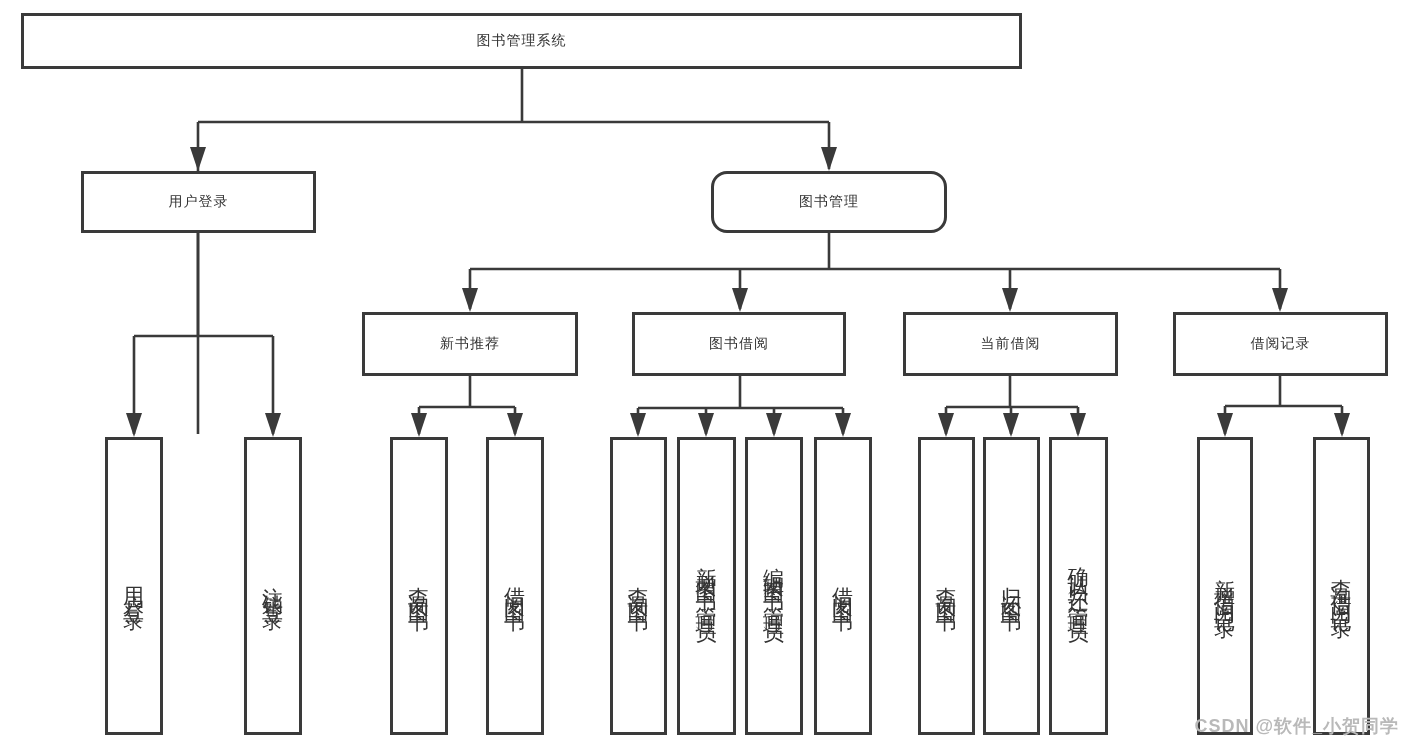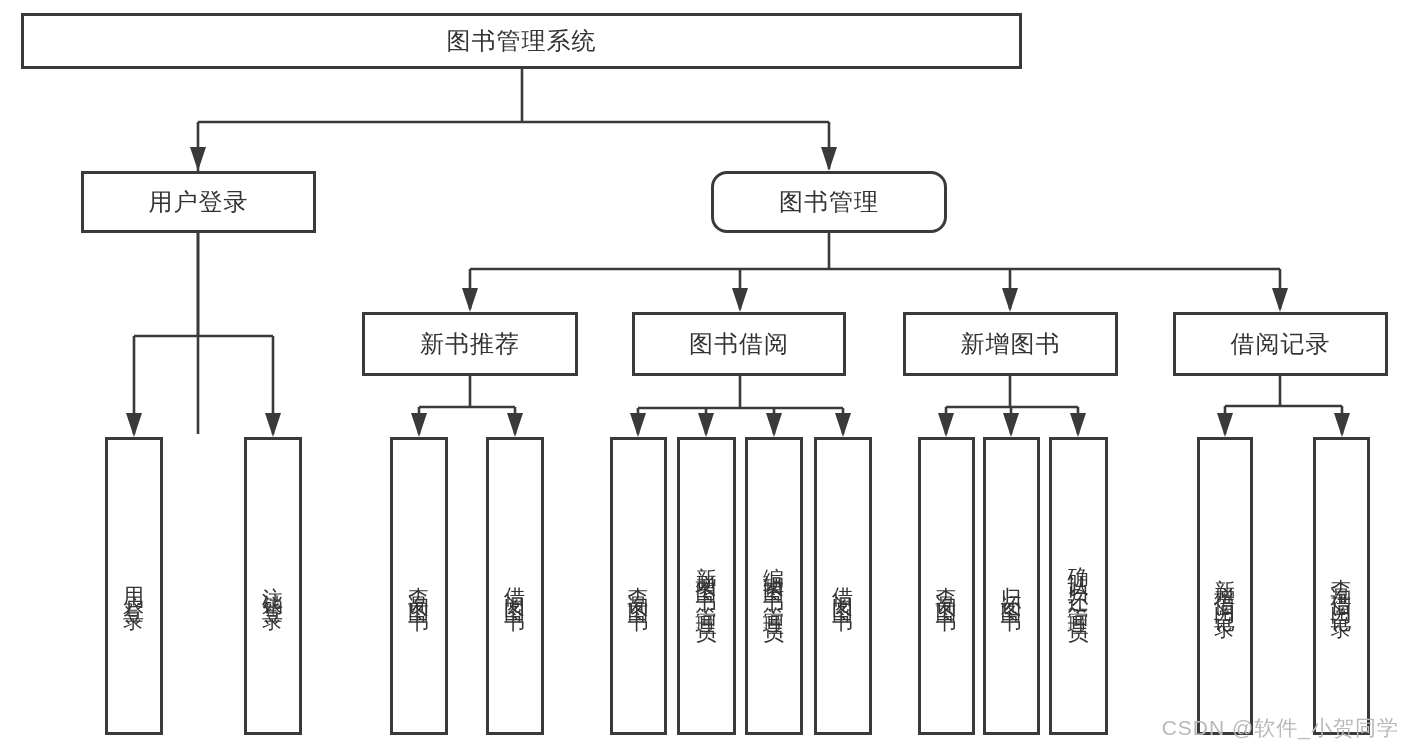--- a/index.html
+++ b/index.html
@@ -23,41 +23,42 @@
   }
   .node {
     position: absolute;
     box-sizing: border-box;
     border: 3px solid #3a3a3a;
     background: #ffffff;
     display: flex;
     align-items: center;
     justify-content: center;
     color: #333333;
-    font-size: 24px;
+    font-size: 14px;
     letter-spacing: 1px;
     white-space: nowrap;
   }
   .leaf {
     font-size: 21px;
   }
   .leaf .vtext {
     writing-mode: vertical-rl;
     letter-spacing: 8px;
     line-height: 1;
     color: #333333;
   }
   .watermark {
     position: absolute;
     right: 6px;
     top: 714px;
     color: #b9b9b9;
-    font-size: 21px;
+    font-size: 18px;
     letter-spacing: 1px;
     white-space: nowrap;
+    font-weight: bold;
   }
 </style>
 </head>
 <body>
 
 <div class="canvas">
 
   <svg class="connectors" width="1405" height="747" viewBox="0 0 1405 747">
     <g stroke="#3a3a3a" stroke-width="2.6" fill="none">
 
@@ -101,21 +102,21 @@
     </g>
   </svg>
 
   <div class="node" style="left:21px; top:13px; width:1001px; height:56px;">图书管理系统</div>
 
   <div class="node" style="left:81px; top:171px; width:235px; height:62px;">用户登录</div>
   <div class="node" style="left:711px; top:171px; width:236px; height:62px;border-radius:16px;">图书管理</div>
 
   <div class="node" style="left:362px; top:312px; width:216px; height:64px;text-align:center;">新书推荐</div>
   <div class="node" style="left:632px; top:312px; width:214px; height:64px;text-align:center;">图书借阅</div>
-  <div class="node" style="left:903px; top:312px; width:215px; height:64px;">新增图书</div>
+  <div class="node" style="left:903px; top:312px; width:215px; height:64px;">当前借阅</div>
   <div class="node" style="left:1173px; top:312px; width:215px; height:64px;">借阅记录</div>
 
   <div class="node leaf" style="left:105px; top:437px; width:58px; height:298px;">
     <span class="vtext">用户登录</span>
   </div>
   <div class="node leaf" style="left:244px; top:437px; width:58px; height:298px;">
     <span class="vtext">注销登录</span>
   </div>
 
   <div class="node leaf" style="left:390px; top:437px; width:58px; height:298px;">

